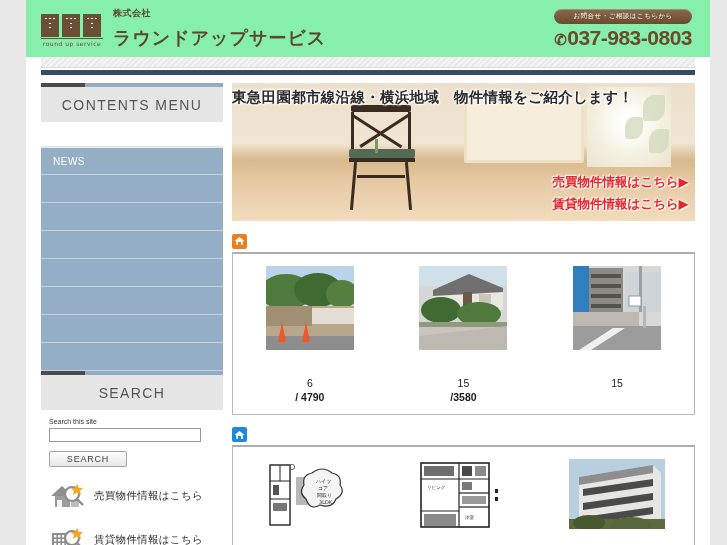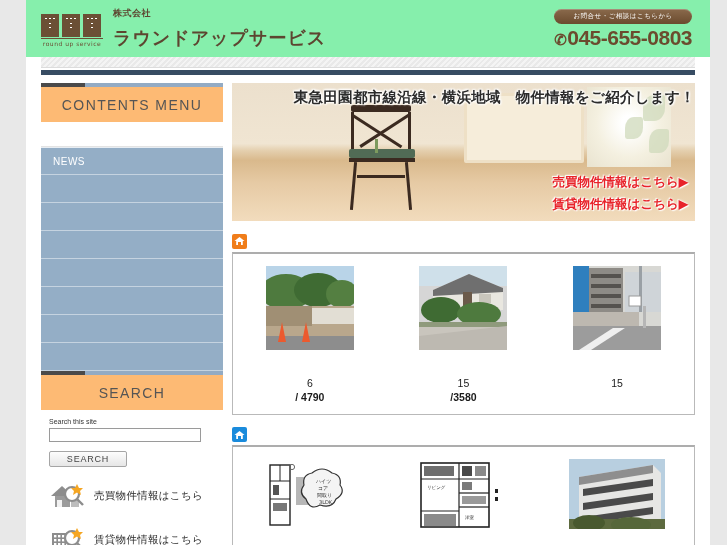--- a/index.html
+++ b/index.html
@@ -67,21 +67,21 @@
   .body-area { display: flex; padding: 8px 15px 0; gap: 9px; }
 
   
   .sidebar { width: 182px; flex: none; }
   .box-top-rule { height: 4px; display: flex; }
   .box-top-rule .dark { width: 44px; background: #4a4a4a; }
   .box-top-rule .light { flex: 1; background: #93abc4; }
   .box-title {
     text-align: center; font-size: 14px; color: #555;
     letter-spacing: 1.4px; padding: 10px 0 9px;
-    background: #fdba74;
+    background: #e5e5e5;
   }
   .menu-list { border-top: 1px solid #e3e3e3; margin-top: 24px; }
   .menu-item {
     height: 28px; background: #94aec6; border-bottom: 1px solid #c5d3e0;
     display: flex; align-items: center; padding-left: 12px;
     color: #ffffff; font-size: 10px; letter-spacing: .5px;
     cursor: pointer;
   }
   .menu-item:first-child { border-top: 1px solid #e7edf3; }
   .search-panel { background: #fff; padding: 2px 0 0; }
@@ -123,21 +123,21 @@
   .hero-window {
     position: absolute; right: 24px; top: 4px; width: 84px; height: 80px;
     background: radial-gradient(ellipse at 50% 45%, #ffffff 12%, #f4f0e0 55%, #e9e3cf 100%);
   }
   .hero-leaf {
     position: absolute; border-radius: 50% 12% 50% 12%; background: #cfd9bb; opacity: .75;
   }
   .hero-chair { position: absolute; left: 113px; top: 22px; width: 78px; height: 108px; }
   .hero-chair span { position: absolute; background: #3b2a20; }
   .hero-title {
-    position: absolute; left: 0; right: 0; top: 5px; text-align: right;
+    position: absolute; left: 0; right: 0; top: 5px; text-align: left;
     font-size: 14.5px; font-weight: bold; color: #2b2b2b;
     letter-spacing: .3px;
     text-shadow: 0 0 3px #fff, 1px 1px 2px #fff, -1px -1px 2px #fff, 1px -1px 2px #fff;
   }
   .hero-ctas { position: absolute; right: 7px; bottom: 8px; text-align: right; }
   .hero-cta {
     font-size: 12.5px; font-weight: bold; color: #e8232a;
     letter-spacing: 0; margin-top: 5px; cursor: pointer;
     text-shadow: 0 0 3px #fff, 1px 1px 1px #fff, -1px -1px 1px #fff;
     white-space: nowrap;
@@ -203,21 +203,21 @@
       </div>
       <div class="logo-text">
         <div class="logo-kabu">株式会社</div>
         <div class="logo-name">ラウンドアップサービス</div>
       </div>
     </div>
 
     <div class="tel-wrap">
       <div class="tel-pill">お問合せ・ご相談はこちらから</div>
       <div class="tel-num">
-        <span class="ph">✆</span><span>045-655-0803</span>
+        <span class="ph">✆</span><span>037-983-0803</span>
       </div>
     </div>
   </div>
 
   <div class="nav-strip"></div>
   <div class="nav-bar"></div>
 
   <div class="body-area">
 
     <div class="sidebar">

